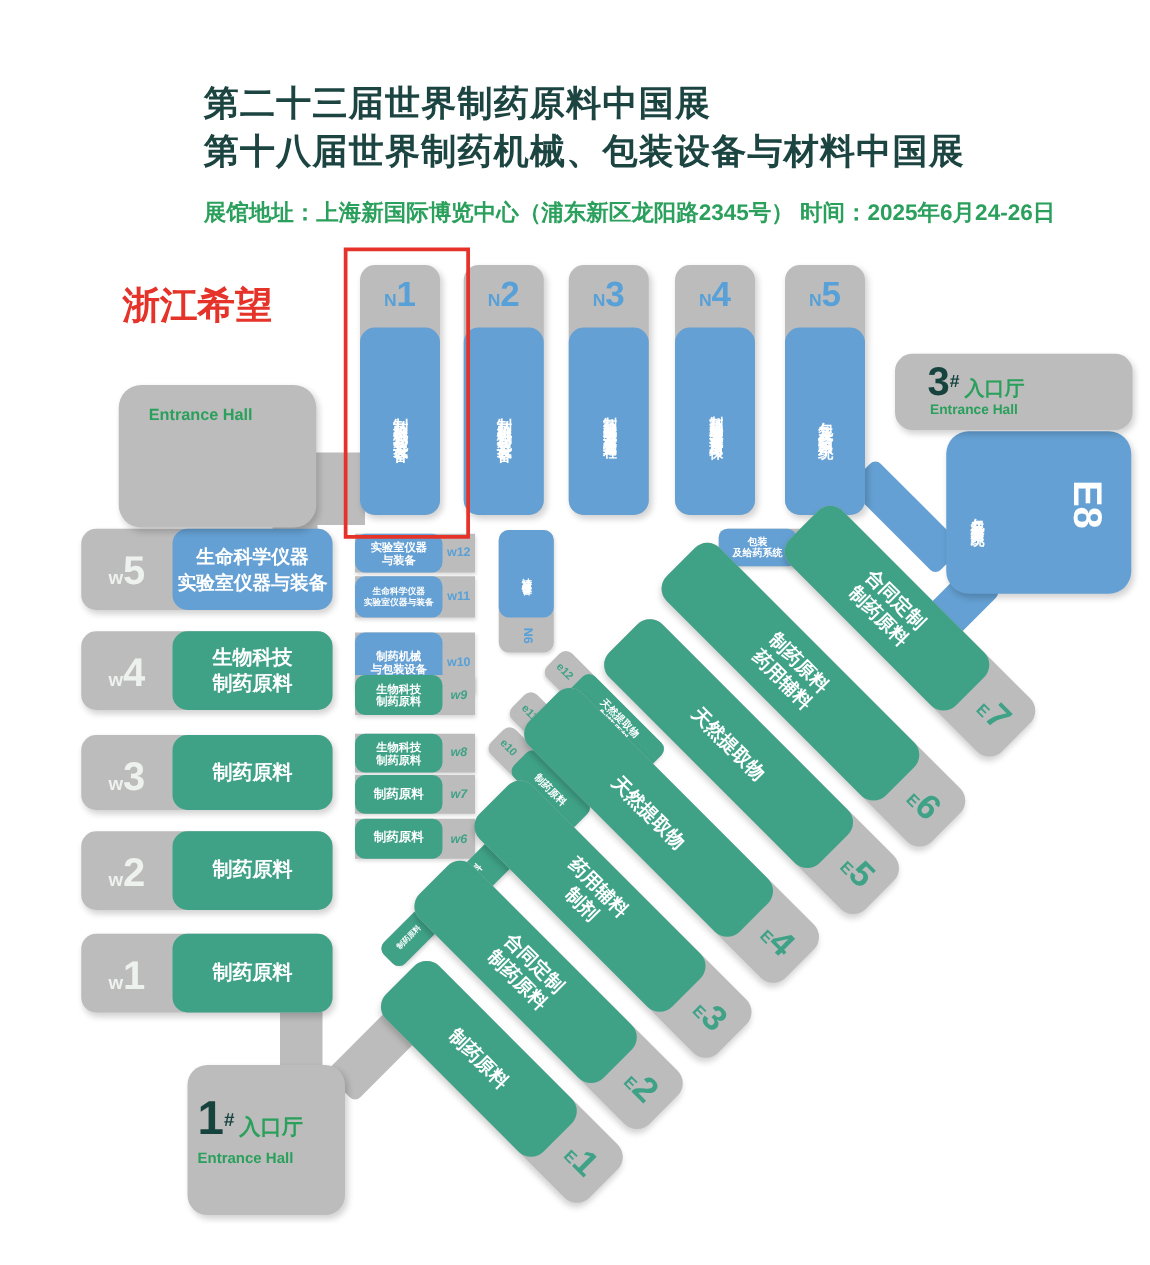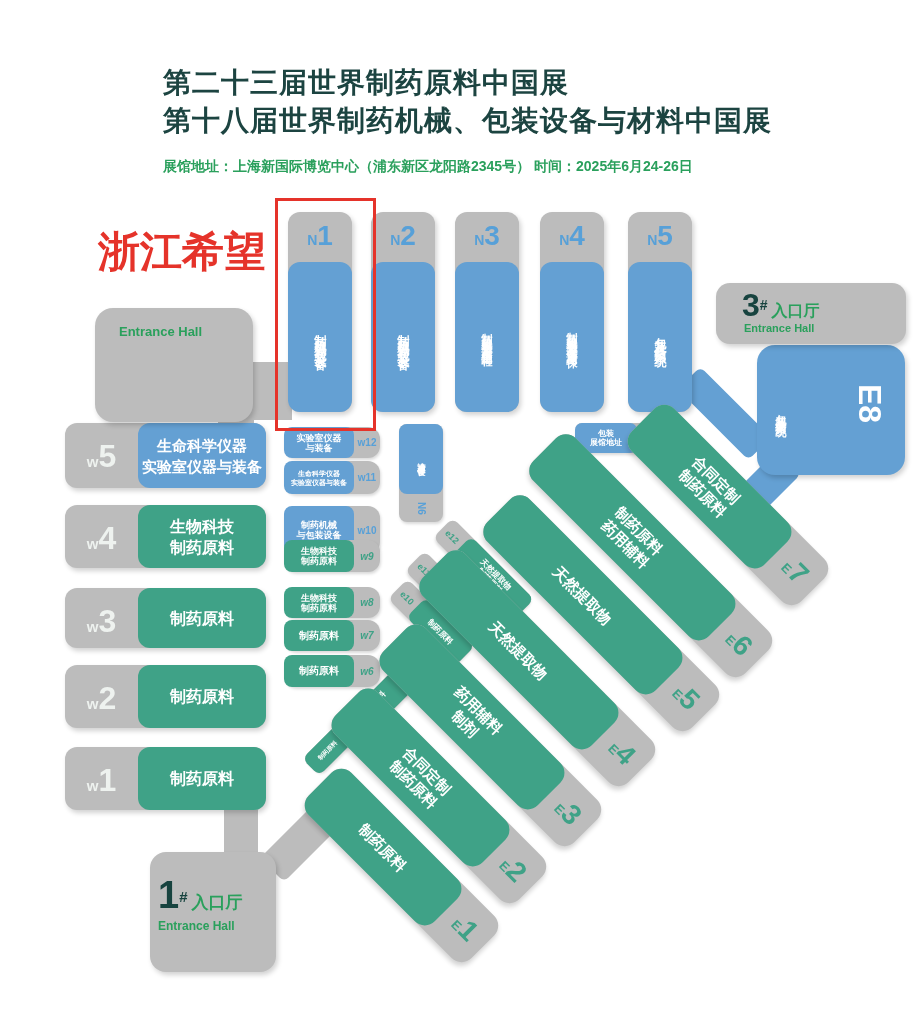--- a/index.html
+++ b/index.html
@@ -3,24 +3,24 @@
 <meta charset="utf-8">
 <style>
   html,body{margin:0;padding:0;background:#fff;}
   .stage{position:relative;width:920px;height:1012px;background:#ffffff;overflow:hidden;
          font-family:"Liberation Sans","DejaVu Sans",sans-serif;}
 
   
   .title{position:absolute;left:163px;font-weight:bold;color:#1c4441;font-size:28px;letter-spacing:1px;white-space:nowrap;}
   #title1{top:64px;}
   #title2{top:102px;}
-  .info{position:absolute;left:163px;top:158px;font-weight:bold;color:#2aa05c;font-size:14px;white-space:nowrap;}
-
-  
-  .red-label{position:absolute;left:98px;top:224px;font-size:42px;font-weight:bold;color:#e5332a;z-index:60;white-space:nowrap;}
+  .info{position:absolute;left:163px;top:158px;font-weight:bold;color:#2aa05c;font-size:18px;white-space:nowrap;}
+
+  
+  .red-label{position:absolute;left:98px;top:224px;font-size:30px;font-weight:bold;color:#e5332a;z-index:60;white-space:nowrap;}
   .red-box{position:absolute;left:275px;top:198px;width:95px;height:227px;border:3px solid #e5332a;z-index:60;}
 
   
   .arm{position:absolute;background:#bcbcbc;}
   .arm-blue{position:absolute;background:#64a0d3;}
   #arm-2n1{left:246px;top:362px;width:46px;height:58px;}
   #arm-2s{left:218px;top:416px;width:36px;height:16px;}
   #arm-1stem{left:224px;top:804px;width:34px;height:52px;}
   #arm-1e1{left:313px;top:812px;width:34px;height:82px;transform-origin:17px 0;transform:rotate(45deg);border-radius:6px;}
   #arm-n5e8{left:673px;top:378px;width:32px;height:100px;transform-origin:16px 0;transform:rotate(-45deg);border-radius:6px;}
@@ -50,21 +50,21 @@
   .blue-bg{background:#64a0d3;}
   .green-bg{background:#3fa287;}
   #w5{top:423px;height:65px;}
   #w5 .wbody{font-size:15px;}
   #w4{top:505px;height:63px;}
   #w3{top:588px;height:60px;}
   #w2{top:665px;height:63px;}
   #w1{top:747px;height:63px;}
 
   
-  .mini{position:absolute;left:284px;width:96px;background:#bcbcbc;border-radius:12px;
+  .mini{position:absolute;left:284px;width:96px;background:#bcbcbc;border-radius:0;
         box-shadow:1px 2px 3px rgba(0,0,0,0.15);z-index:5;}
   .mbody{position:absolute;left:0;top:0;bottom:0;width:70px;border-radius:8px;display:flex;flex-direction:column;
          align-items:center;justify-content:center;color:#fff;font-weight:bold;font-size:9px;line-height:10px;text-align:center;}
   .mtab{position:absolute;right:0;top:0;bottom:0;width:26px;display:flex;align-items:center;justify-content:center;
         font-weight:bold;font-size:10px;}
   .blue-t{color:#57a0d8;}.green-t{color:#3fa287;font-style:italic;}
   #mw12{top:427px;height:31px;}
   #mw11{top:461px;height:33px;}
   #mw11 .mbody{font-size:7px;line-height:9px;}
   #mw10{top:506px;height:48px;}
@@ -309,21 +309,21 @@
     <div class="body">
         <div class="vt"><span>洁净与</span><span>环保设备</span></div>
       </div>
     <div class="tab">
         <span>N6</span>
       </div>
   </div>
   <div id="mn7">
     <div class="mbody">
         <span>包装</span>
-        <span>展馆地址</span>
+        <span>及给药系统</span>
       </div>
     <div class="mtab blue-t">N7</div>
   </div>
 
   <div class="emini" id="me12">
     <div class="metab-l">e12</div>
     <div class="mebody-r">
         <span>天然提取物</span>
         <span>制药原料</span>
       </div>

